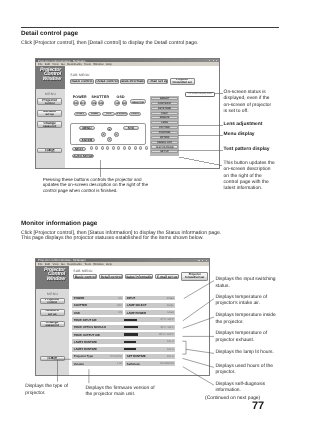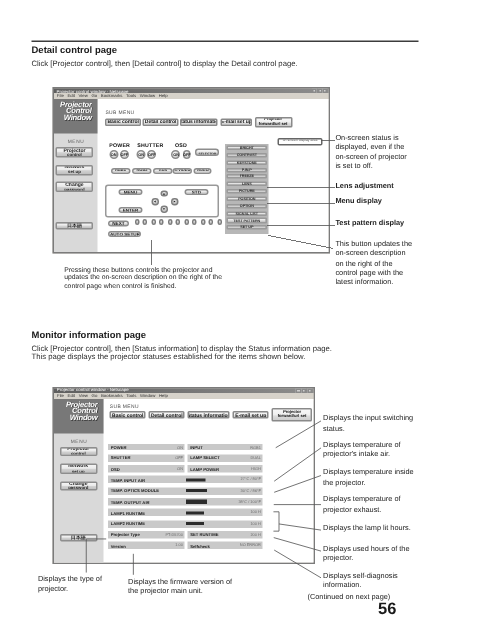--- a/index.html
+++ b/index.html
@@ -448,14 +448,14 @@
       <path d="M186 349.3 L214 353.4"></path>
       <path d="M182.5 358.4 L214 367.4"></path>
       <path d="M182.8 366.7 L214 385.2"></path>
       <path d="M57.5 359.3 H70.8"></path>
       <path d="M57.5 359.3 V381.7"></path>
       <path d="M88.9 369.2 V383.2"></path>
     </g>
   </svg>
 
   <div class="callout" style="left:205px;top:396px;">(Continued on next page)</div>
-  <div class="pgnum" style="left:252px;top:400px;">56</div>
+  <div class="pgnum" style="left:252px;top:400px;">77</div>
 </div>
 
 </body></html>

